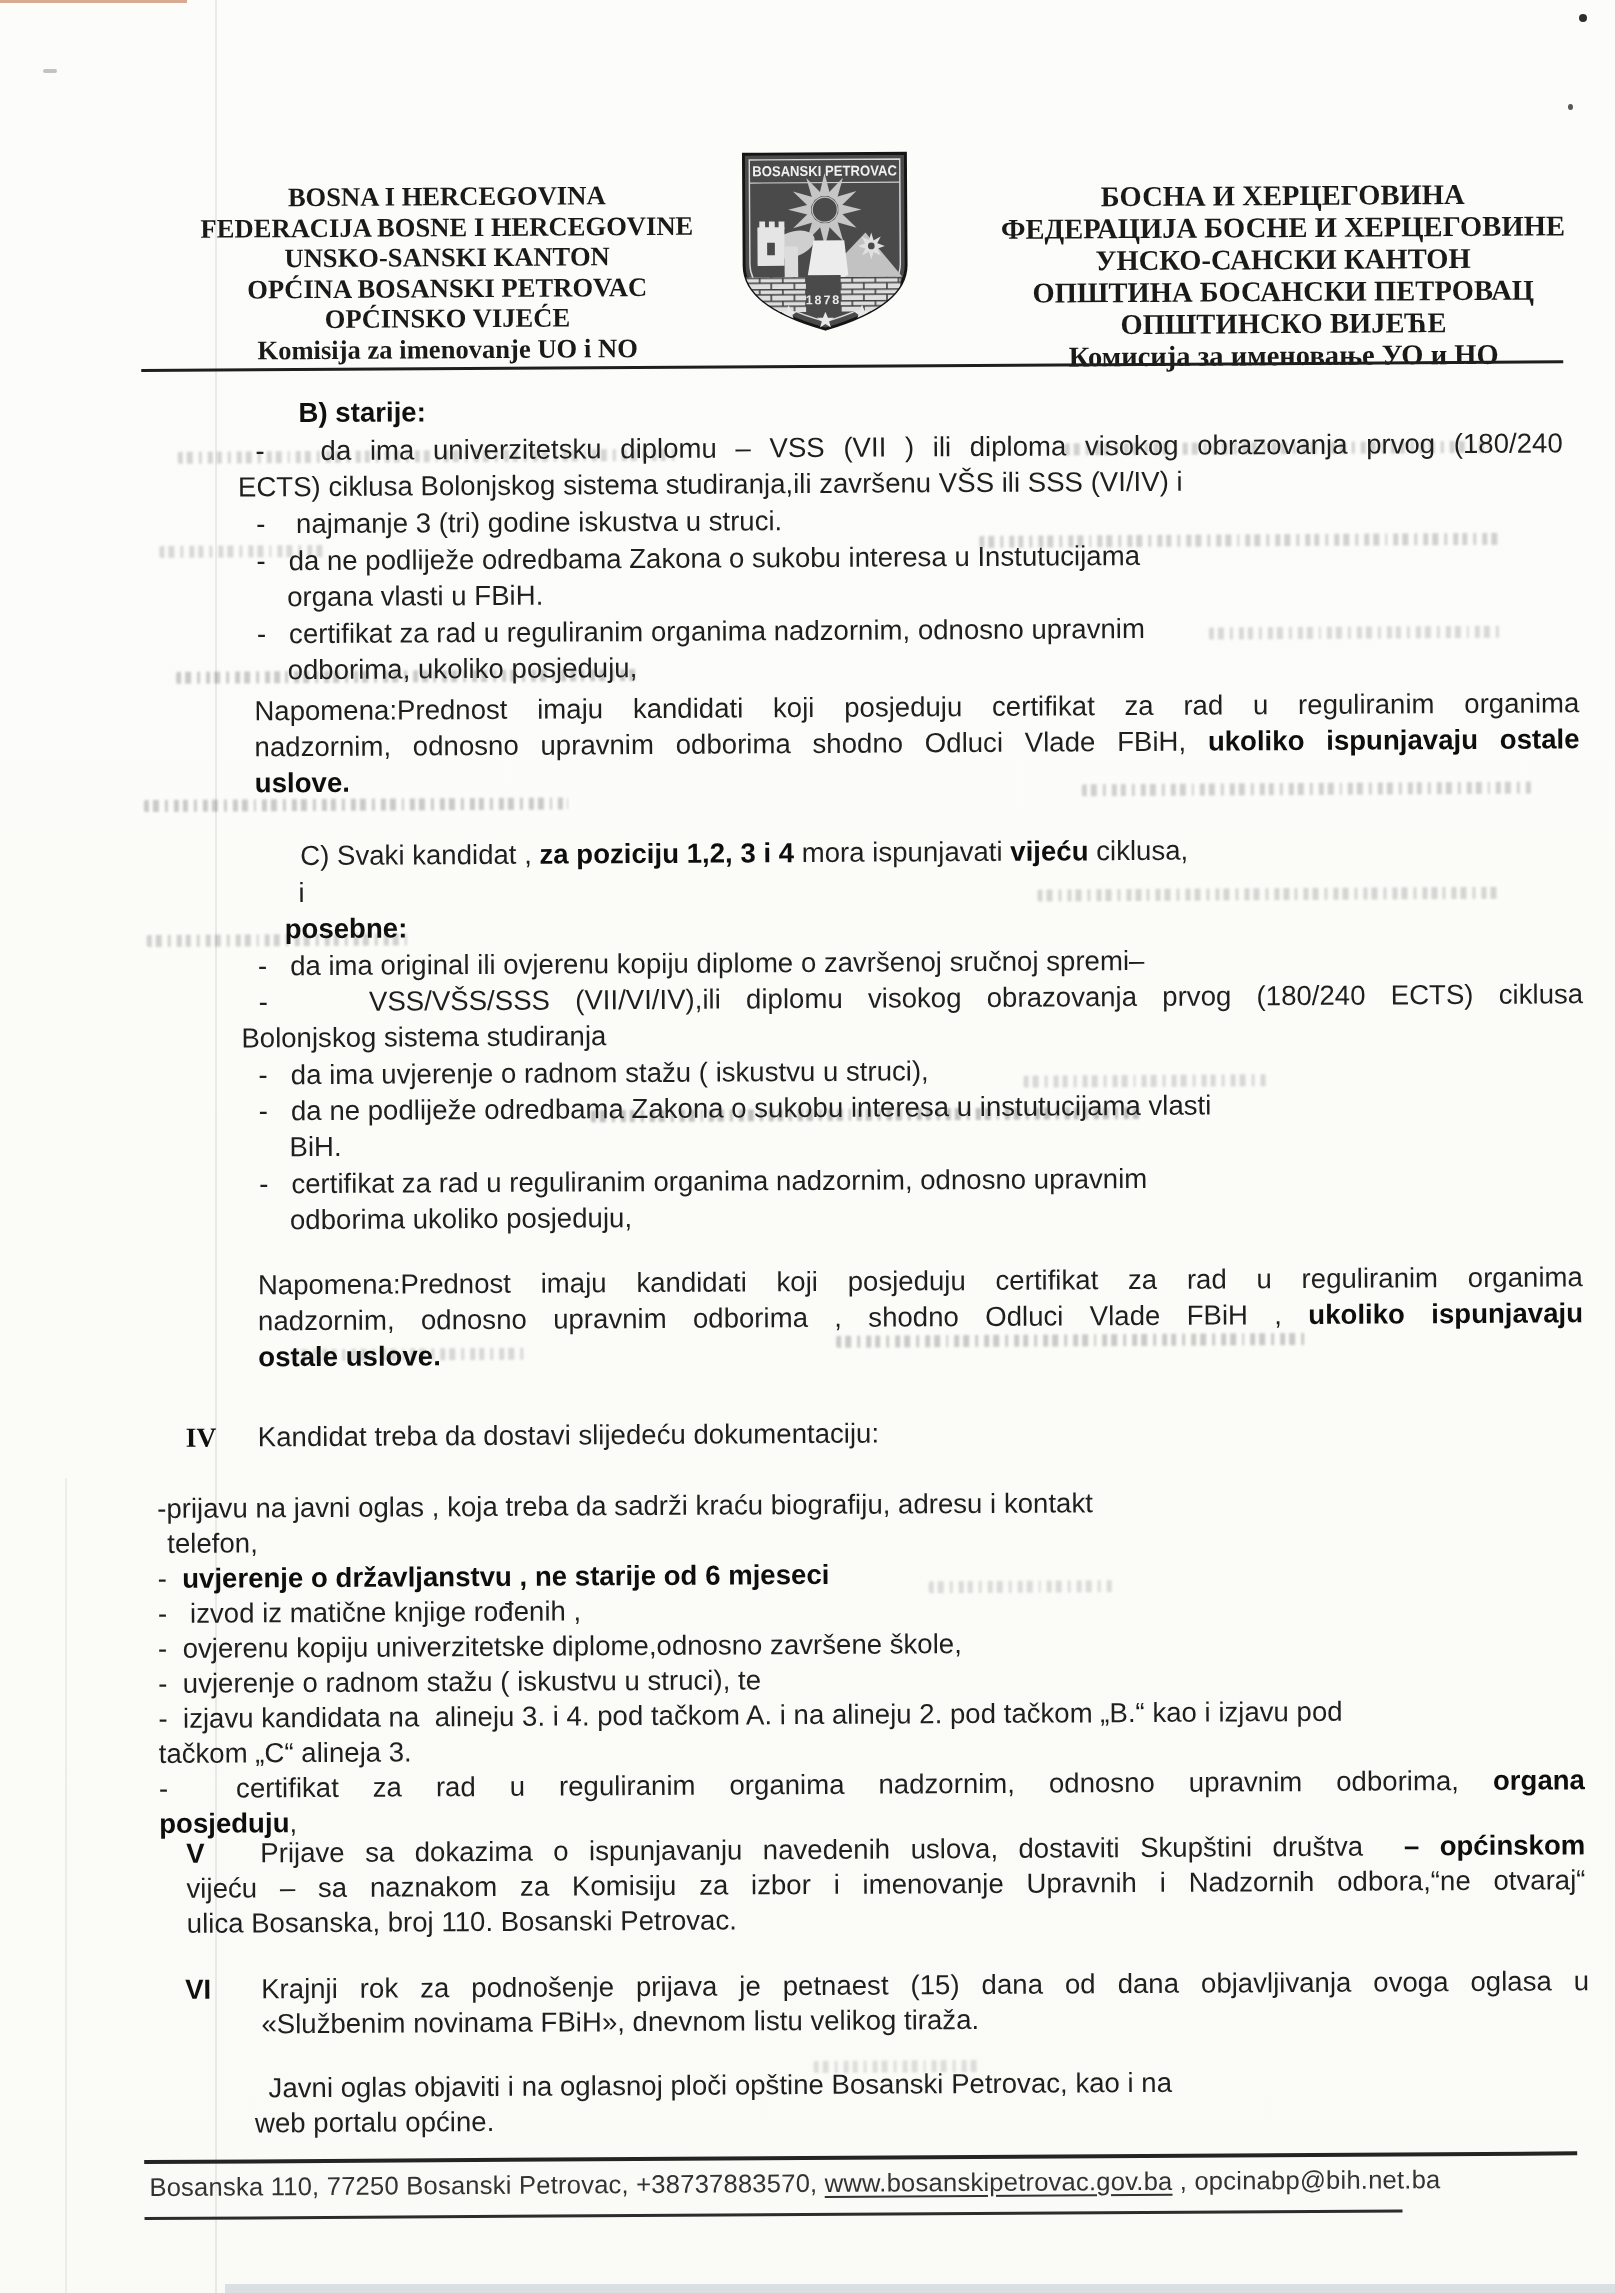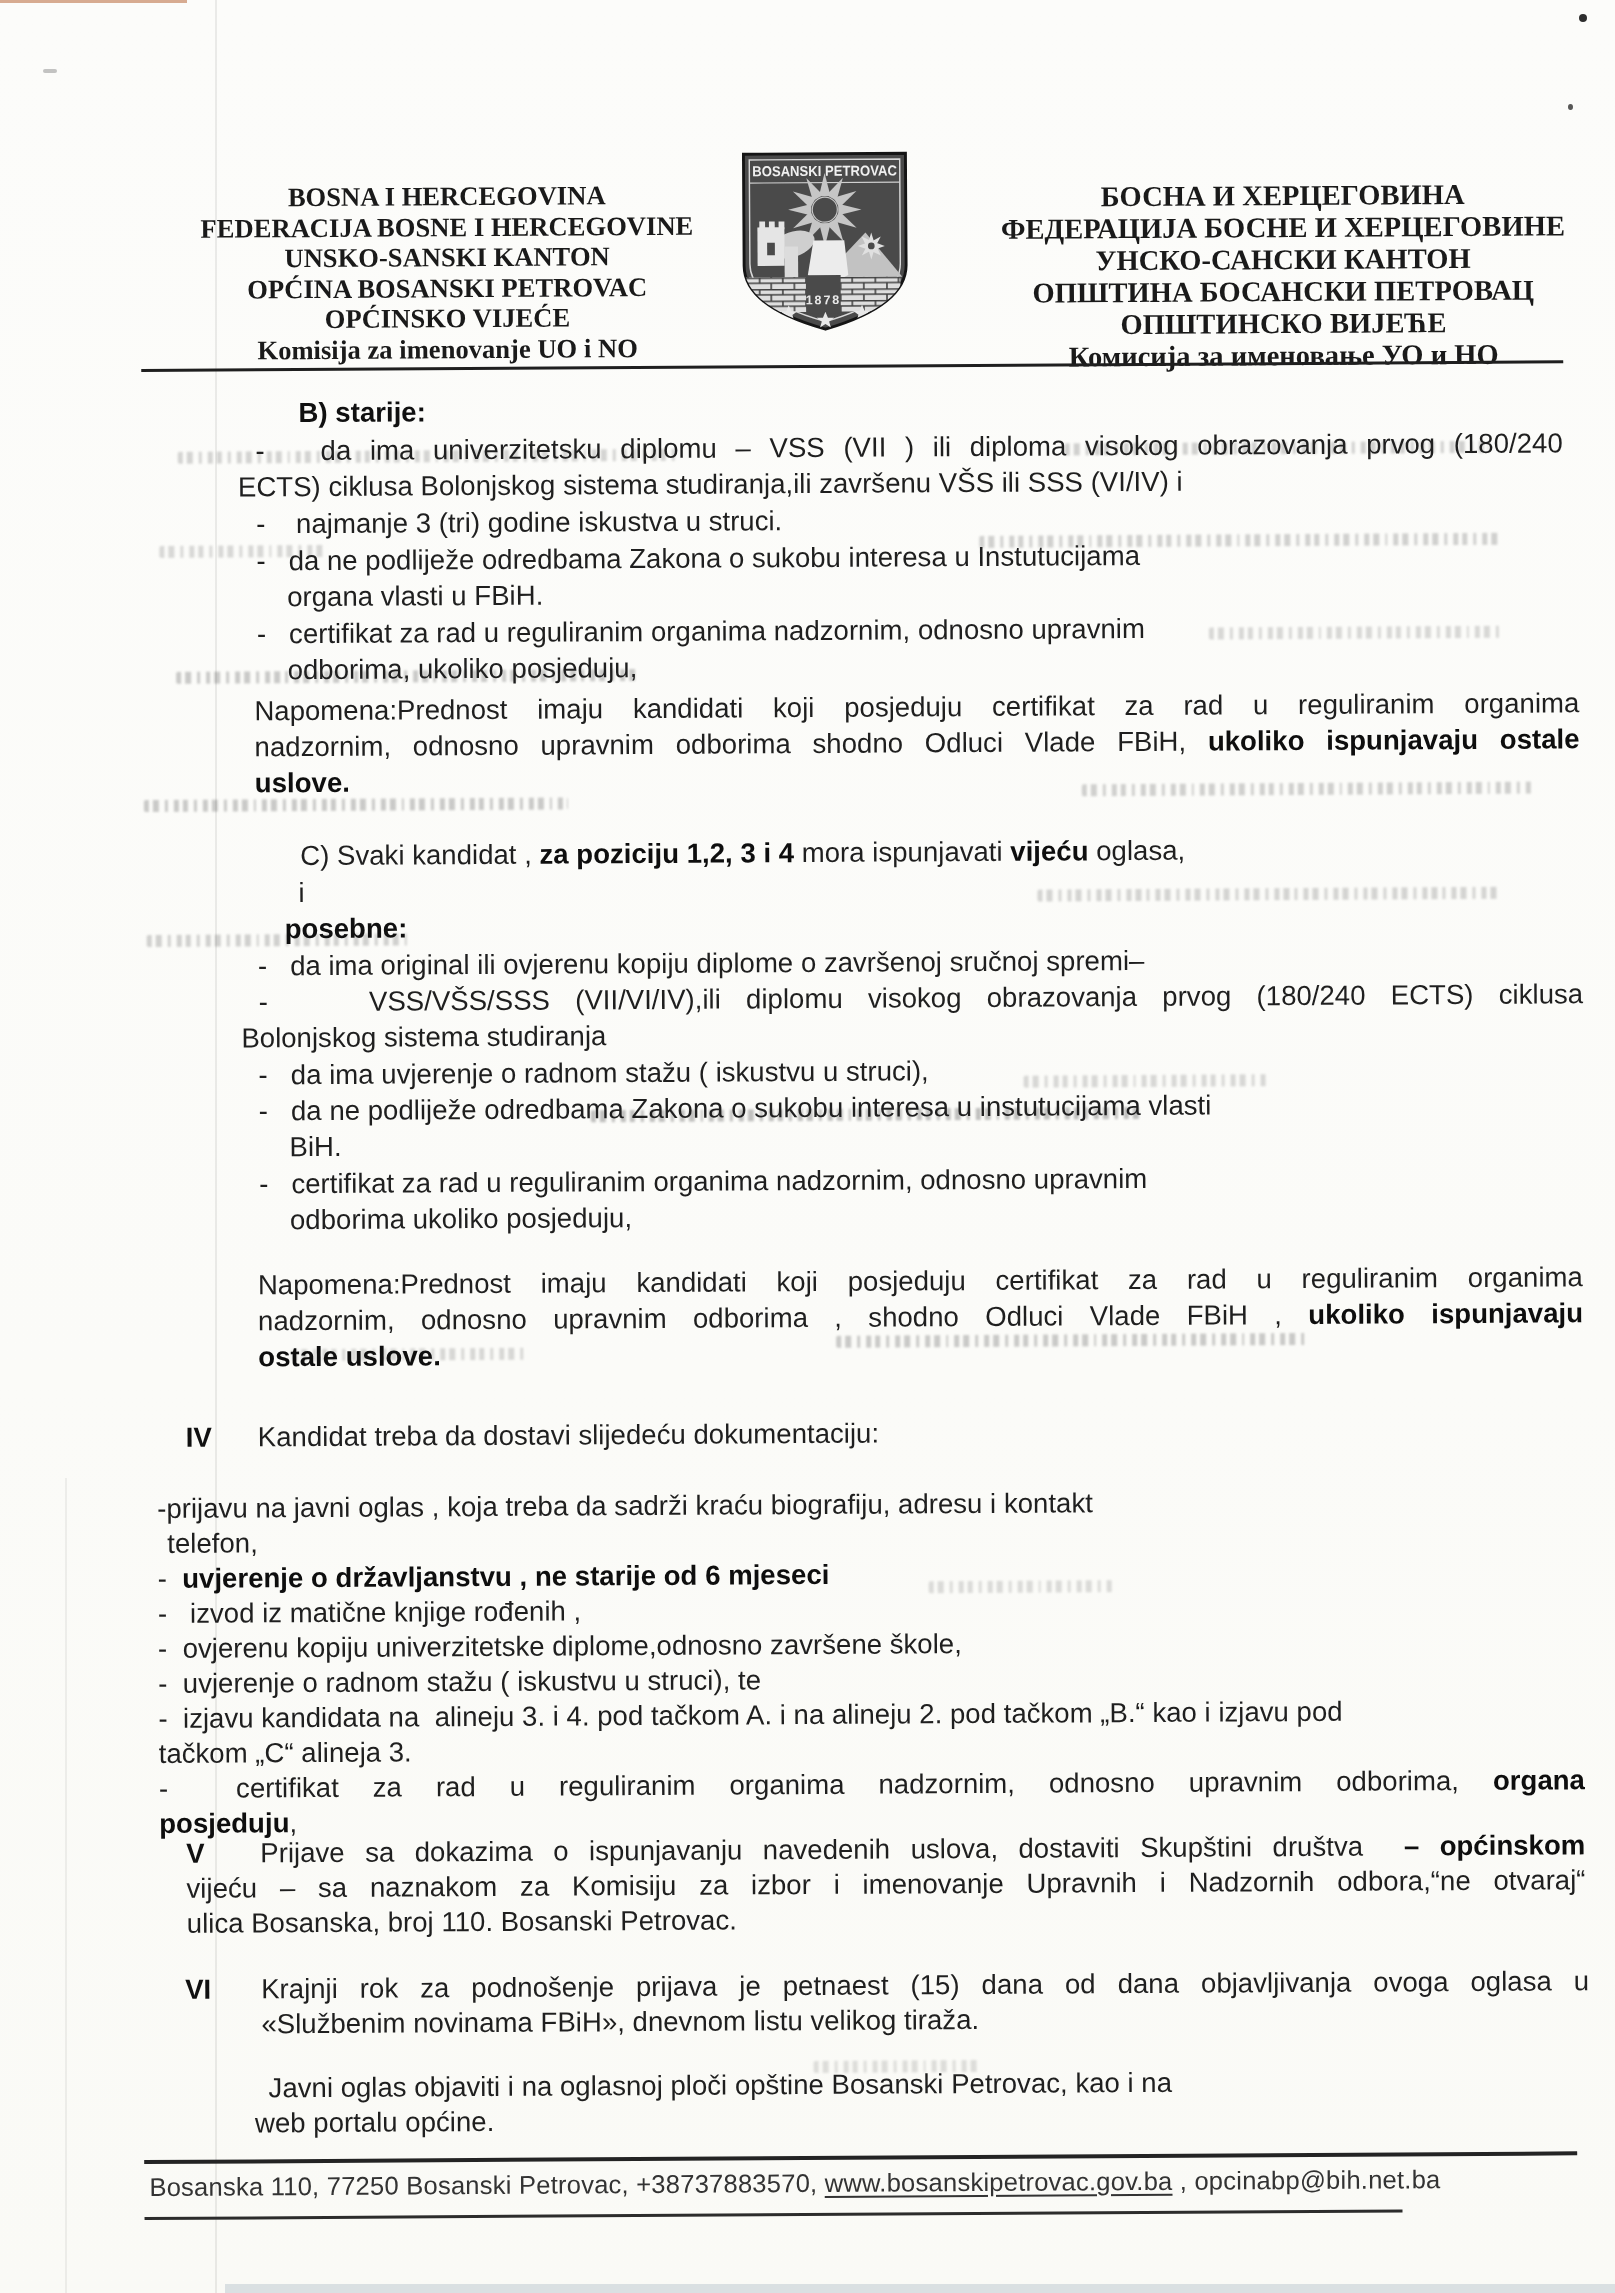--- a/index.html
+++ b/index.html
@@ -37,21 +37,21 @@
   #n1{left:257px;top:690px;width:1325px;}
   #ch{left:302px;top:835px;}
   #ci{left:300px;top:872px;}
   #cp{left:286px;top:908px;}
   #c1{left:259px;top:945px;}
   #c2{left:242px;top:981px;width:1342px;}
   #c3{left:259px;top:1054px;}
   #c4{left:259px;top:1090px;}
   #c5{left:259px;top:1163px;}
   #n2{left:257px;top:1264px;width:1325px;}
-  #num4{left:184px;top:1416px;}
+  #num4{left:184px;top:1416px;font-family:Liberation Serif, serif;}
   #iv0{left:256px;top:1416px;}
   #i1{left:155px;top:1487px;}
   #i2{left:155px;top:1557px;}
   #i3{left:155px;top:1592px;}
   #i4{left:155px;top:1627px;}
   #i5{left:155px;top:1662px;}
   #i6{left:155px;top:1697px;}
   #i7{left:155px;top:1767px;width:1426px;}
   #num5{left:182px;top:1832px;}
   #vp{left:182px;top:1832px;width:1399px;}
@@ -198,21 +198,21 @@
         <div class="ln last"><span>odborima, ukoliko posjeduju,</span></div>
       </div>
 
     <div class="tb jst" id="n1">
         <div class="ln"><span>Napomena:Prednost imaju kandidati koji posjeduju certifikat za rad u reguliranim organima</span></div>
         <div class="ln"><span>nadzornim, odnosno upravnim odborima shodno Odluci Vlade FBiH, </span><span class="b">ukoliko ispunjavaju ostale</span></div>
         <div class="ln last"><span class="b">uslove.</span></div>
       </div>
 
     <div class="tb" id="ch">
-        <div class="ln last"><span>C) Svaki kandidat , </span><span class="b">za poziciju 1,2, 3 i 4</span><span> mora ispunjavati </span><span class="b">vijeću</span><span> oglasa,</span></div>
+        <div class="ln last"><span>C) Svaki kandidat , </span><span class="b">za poziciju 1,2, 3 i 4</span><span> mora ispunjavati </span><span class="b">vijeću</span><span> ciklusa,</span></div>
       </div>
     <div class="tb" id="ci">i</div>
     <div class="tb h" id="cp">posebne:</div>
     <div class="tb" id="c1">
         <div class="ln last"><span>-   da ima original ili ovjerenu kopiju diplome o završenoj sručnoj spremi–</span></div>
       </div>
     <div class="tb jst p18f" id="c2">
         <div class="ln"><span>-    VSS/VŠS/SSS (VII/VI/IV),ili diplomu visokog obrazovanja prvog (180/240 ECTS) ciklusa</span></div>
         <div class="ln last"><span>Bolonjskog sistema studiranja</span></div>
       </div>

